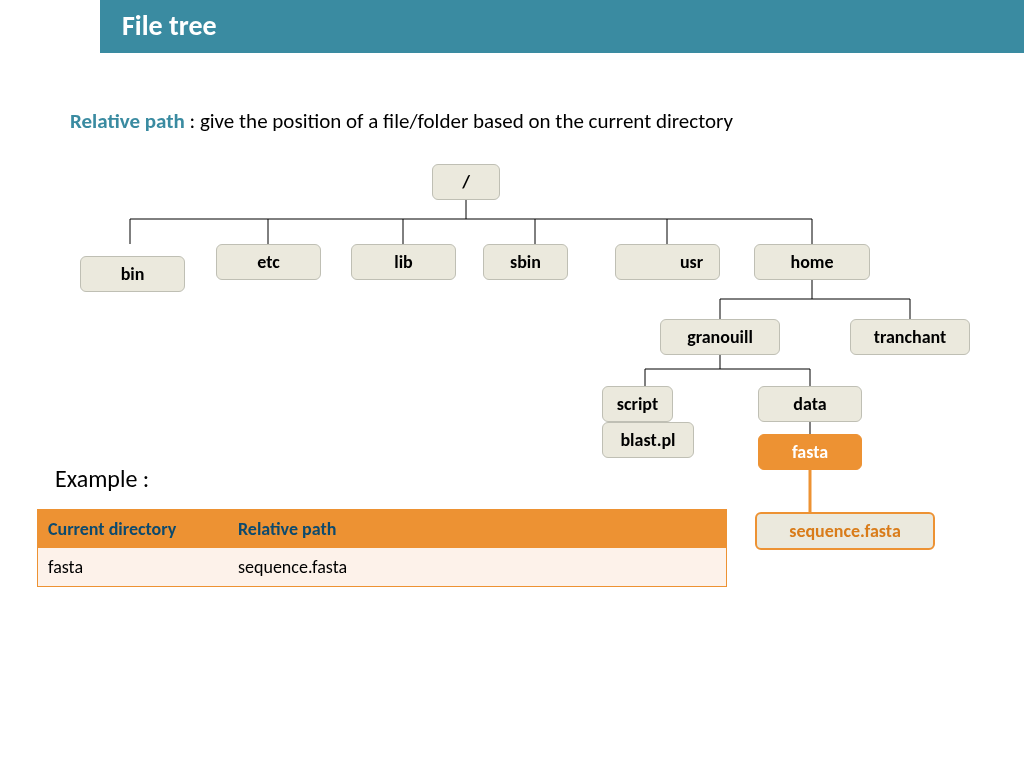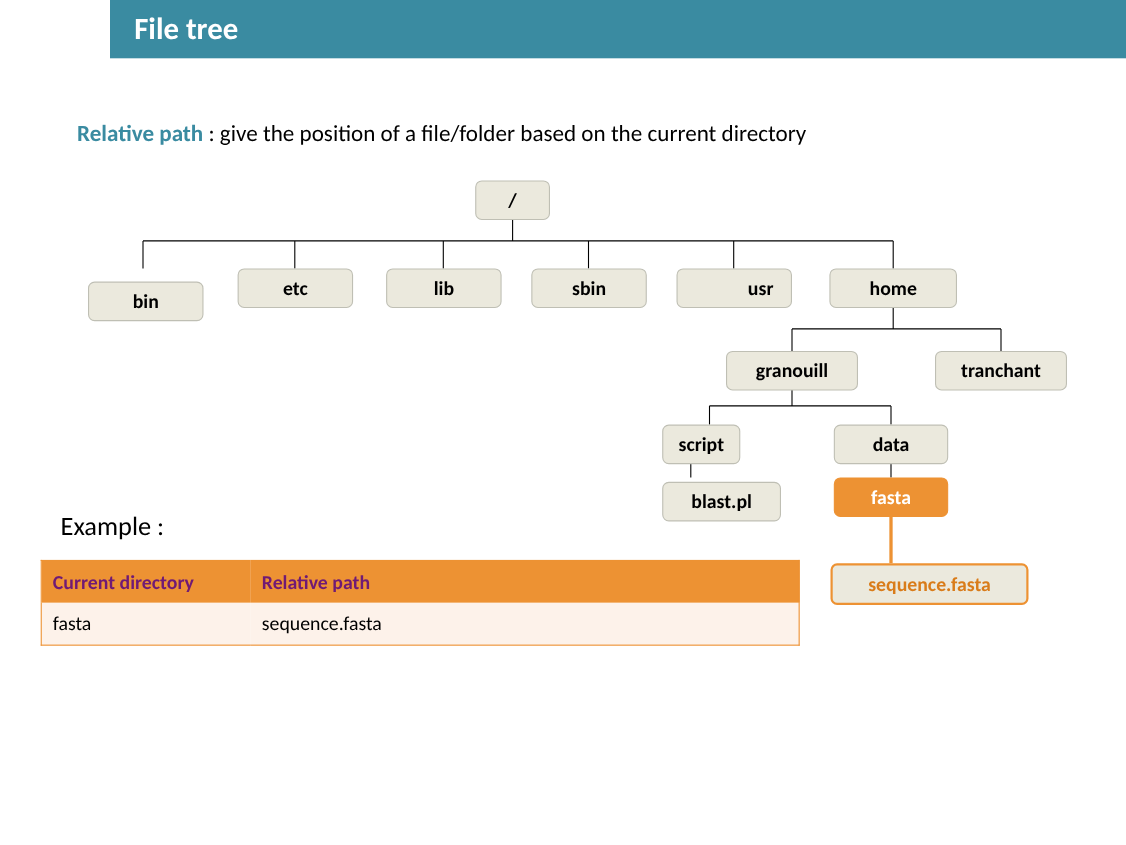--- a/index.html
+++ b/index.html
@@ -72,21 +72,21 @@
     position: absolute;
     left: 37px;
     top: 375px;
     width: 690px;
     border-collapse: collapse;
     font-size: 18px;
     border: 1px solid #ed9233;
   }
   .example-table th {
     background: #ed9233;
-    color: #701a75;
+    color: #0c4a6e;
     text-align: left;
     font-weight: bold;
     padding: 8px 10px;
     margin-left: 12px;
   }
   .example-table td {
     background: #fdf2ea;
     padding: 8px 10px;
   }
   .example-table th:first-child { width: 170px; }
@@ -134,31 +134,31 @@
     <line x1="810" y1="333" x2="810" y2="378" stroke="#ed9233" stroke-width="3"></line>
   </svg>
 
   <div class="node" style="left:432px; top:30px; width:68px;">
     <span>/</span>
   </div>
 
   <div class="node" style="left:80px;  top:110px; width:105px;margin-top:12px;"><span>bin</span></div>
   <div class="node" style="left:216px; top:110px; width:105px;"><span>etc</span></div>
   <div class="node" style="left:351px; top:110px; width:105px;"><span>lib</span></div>
-  <div class="node" style="left:483px; top:110px; width:105px;"><span>sbin</span></div>
+  <div class="node" style="left:483px; top:110px; width:85px;"><span>sbin</span></div>
   <div class="node" style="left:615px; top:110px; width:105px;padding-left:48px;"><span>usr</span></div>
   <div class="node" style="left:754px; top:110px; width:116px;"><span>home</span></div>
 
   <div class="node" style="left:660px; top:185px; width:120px;"><span>granouill</span></div>
   <div class="node" style="left:850px; top:185px; width:120px;"><span>tranchant</span></div>
 
   <div class="node" style="left:602px; top:252px; width:71px;"><span>script</span></div>
   <div class="node" style="left:758px; top:252px; width:104px;"><span>data</span></div>
 
-  <div class="node" style="left:602px; top:304px; width:108px;"><span>blast.pl</span></div>
+  <div class="node" style="left:602px; top:288px; width:92px;"><span>blast.pl</span></div>
   <div class="node highlight" style="left:758px; top:300px; width:104px;"><span>fasta</span></div>
   <div class="node outline" style="left:755px; top:378px; width:180px;"><span>sequence.fasta</span></div>
 
   <div class="example-label">Example :</div>
   <table class="example-table">
     <tbody>
         <tr>
       <th>Current directory</th>
       <th>Relative path</th>
     </tr>

